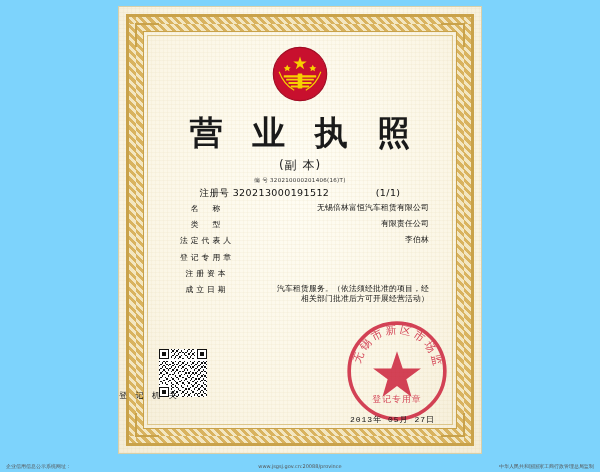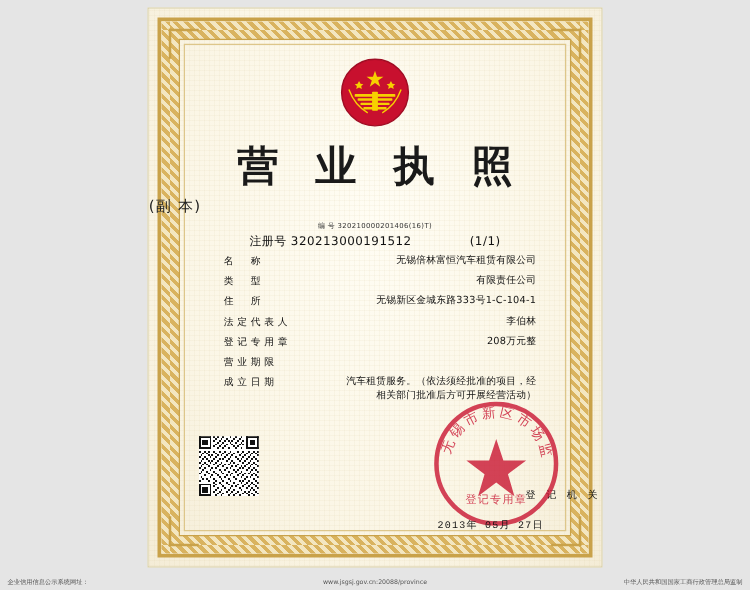--- a/index.html
+++ b/index.html
@@ -10,21 +10,21 @@
     width: 600px;
     height: 472px;
     background: #ffffff;
     font-family: "DejaVu Sans", sans-serif;
     overflow: hidden;
   }
   .page {
     position: relative;
     width: 600px;
     height: 472px;
-    background: #e5e5e5;
+    background: #7dd3fc;
   }
 
   
   .cert {
     position: absolute;
     left: 118px;
     top: 6px;
     width: 364px;
     height: 448px;
     background: #fdfaf0;
@@ -103,21 +103,21 @@
     font-size: 33px;
     font-weight: bold;
     letter-spacing: 9px;
     color: #1a1a1a;
     text-indent: 9px;
   }
   .subtitle {
     position: absolute;
     left: 0; right: 0;
     top: 150px;
-    text-align: left;
+    text-align: center;
     font-size: 12px;
     color: #222;
     letter-spacing: 1px;
   }
   .doc-no {
     position: absolute;
     left: 0; right: 0;
     top: 170px;
     text-align: center;
     font-size: 5.5px;
@@ -150,20 +150,21 @@
   .field-row {
     display: flex;
     align-items: flex-start;
     margin-bottom: 5.2px;
   }
   .field-label {
     width: 56px;
     flex: 0 0 56px;
     letter-spacing: 3px;
     white-space: nowrap;
+    text-align: center;
   }
   .field-value {
     flex: 1;
     line-height: 1.25;
     letter-spacing: 0.2px;
     text-align: right;
   }
   .field-row.multiline .field-value {
     line-height: 1.35;
     margin-left: 36px;
@@ -190,21 +191,21 @@
     width: 104px;
     height: 104px;
     opacity: 0.78;
   }
 
   
   .registrar {
     position: absolute;
     left: 0; right: 0;
     bottom: 52px;
-    text-align: right;
+    text-align: left;
     font-size: 8px;
     color: #111;
     letter-spacing: 3px;
   }
   .date-line {
     position: absolute;
     right: 46px;
     bottom: 28px;
     font-size: 8px;
     color: #111;
@@ -289,33 +290,28 @@
     <div class="fields">
       <div class="field-row">
         <div class="field-label">名　称</div>
         <div class="field-value">无锡倍林富恒汽车租赁有限公司</div>
       </div>
       <div class="field-row">
         <div class="field-label">类　型</div>
         <div class="field-value">有限责任公司</div>
       </div>
       <div class="field-row">
-        <div class="field-label">住　所</div>
-        <div class="field-value">无锡新区金城东路333号1-C-104-1</div>
-      </div>
-      <div class="field-row">
         <div class="field-label">法定代表人</div>
         <div class="field-value">李伯林</div>
       </div>
       <div class="field-row">
         <div class="field-label">登记专用章</div>
-        <div class="field-value">208万元整</div>
       </div>
       <div class="field-row">
-        <div class="field-label">营业期限</div>
+        <div class="field-label">注册资本</div>
       </div>
       <div class="field-row multiline">
         <div class="field-label">成立日期</div>
         <div class="field-value">汽车租赁服务。（依法须经批准的项目，经相关部门批准后方可开展经营活动）</div>
       </div>
     </div>
 
     <div class="qr">
       <svg class="qrbox" viewBox="0 0 33 33" width="48" height="48" shape-rendering="crispEdges" aria-hidden="true">
         <rect width="33" height="33" fill="#ffffff"></rect>

